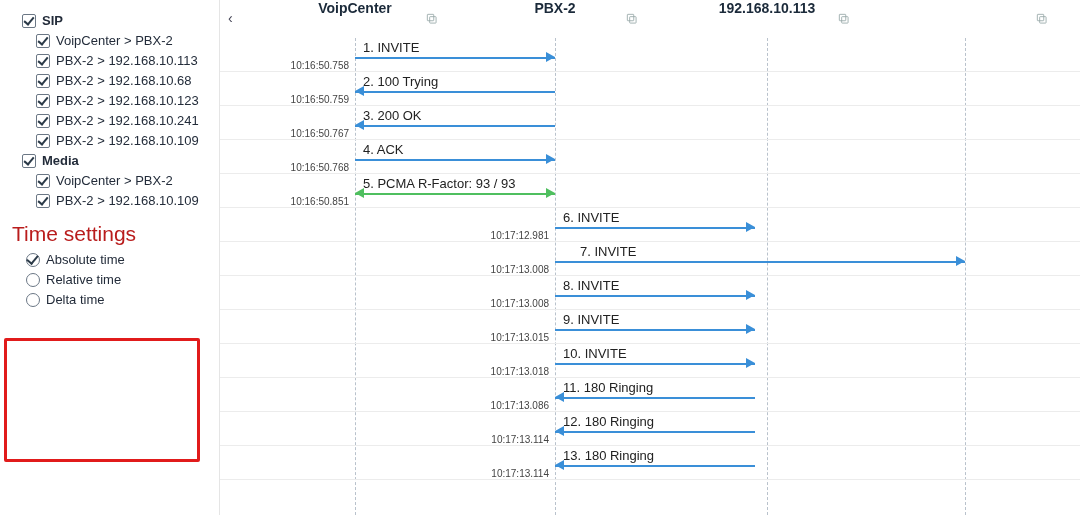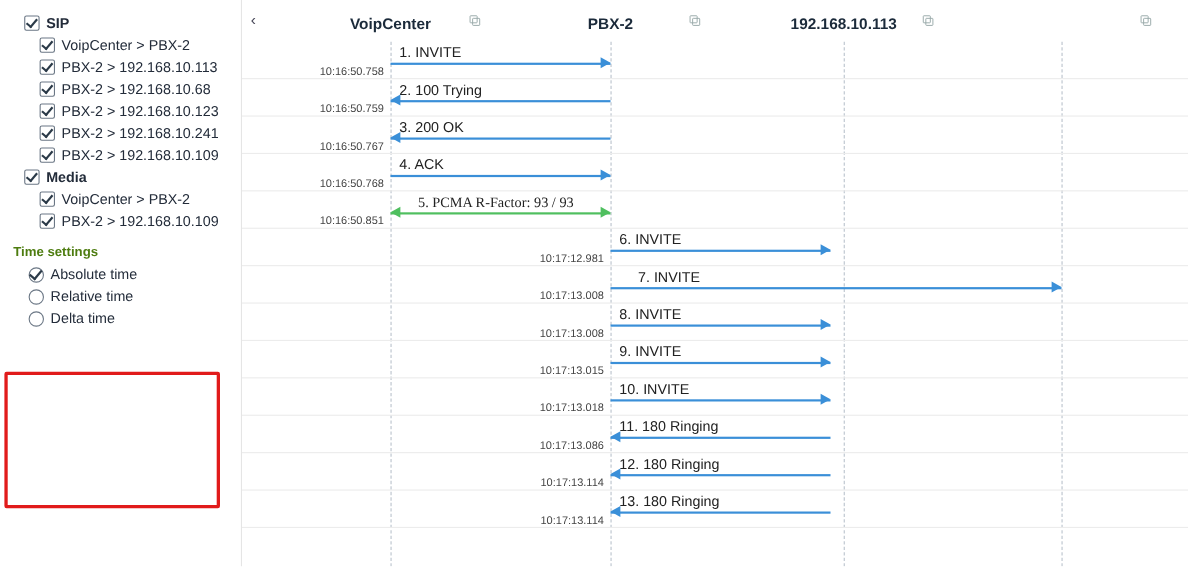--- a/index.html
+++ b/index.html
@@ -56,23 +56,23 @@
     border: solid #2b3a48;
     border-width: 0 2px 2px 0;
     transform: rotate(40deg);
   }
   .check-label {
     font-size: 13px;
     color: #232c3a;
   }
   .check-item.group .check-label { font-weight: 700; }
   .sidebar h2 {
-    font-size: 12px;
-    font-weight: 700;
-    color: #4d7c0f;
+    font-size: 21px;
+    font-weight: 400;
+    color: #b91c1c;
     margin: 14px 0 6px 0px;
   }
   .radio {
     width: 14px;
     height: 14px;
     border: 1.5px solid #6b7785;
     border-radius: 50%;
     flex: 0 0 14px;
     position: relative;
   }
@@ -118,21 +118,21 @@
   .lane {
     position: absolute;
     top: 0;
     bottom: 0;
   }
   .lane-head {
     text-align: center;
     font-weight: 700;
     font-size: 14px;
     color: #1b2a3a;
-    padding-top: 13px;
+    padding-top: 0;
   }
   .lane-copy {
     position: absolute;
     top: 12px;
     width: 16px;
     height: 16px;
     cursor: pointer;
   }
   .lane-copy svg { width: 14px; height: 14px; stroke:#9aa; fill:none; stroke-width:1.5; }
   .lifeline {
@@ -310,21 +310,21 @@
         </div>
         <div class="row" style="top: 102px;">
           <div class="row-time" style="left: 59px; width: 70px;">10:16:50.768</div>
           <div class="row-label" style="left: 143px;">4. ACK</div>
           <div class="row-line blue" style="left: 135px; width: 200px;"></div>
           <div class="arrow right" style="left: 326px;"></div>
           <div class="divider"></div>
         </div>
         <div class="row" style="top: 136px;">
           <div class="row-time" style="left: 59px; width: 70px;">10:16:50.851</div>
-          <div class="row-label" style="left: 160px; font-family: Liberation Serif, serif;">5. PCMA R-Factor: 93 / 93</div>
+          <div class="row-label" style="left: 143px;">5. PCMA R-Factor: 93 / 93</div>
           <div class="row-line green" style="left: 135px; width: 200px;"></div>
           <div class="arrow right green" style="left: 326px;"></div>
           <div class="arrow left green" style="left: 135px;"></div>
           <div class="divider"></div>
         </div>
         <div class="row" style="top: 170px;">
           <div class="row-time" style="left: 259px; width: 70px;">10:17:12.981</div>
           <div class="row-label" style="left: 343px;">6. INVITE</div>
           <div class="row-line blue" style="left: 335px; width: 200px;"></div>
           <div class="arrow right" style="left: 526px;"></div>

